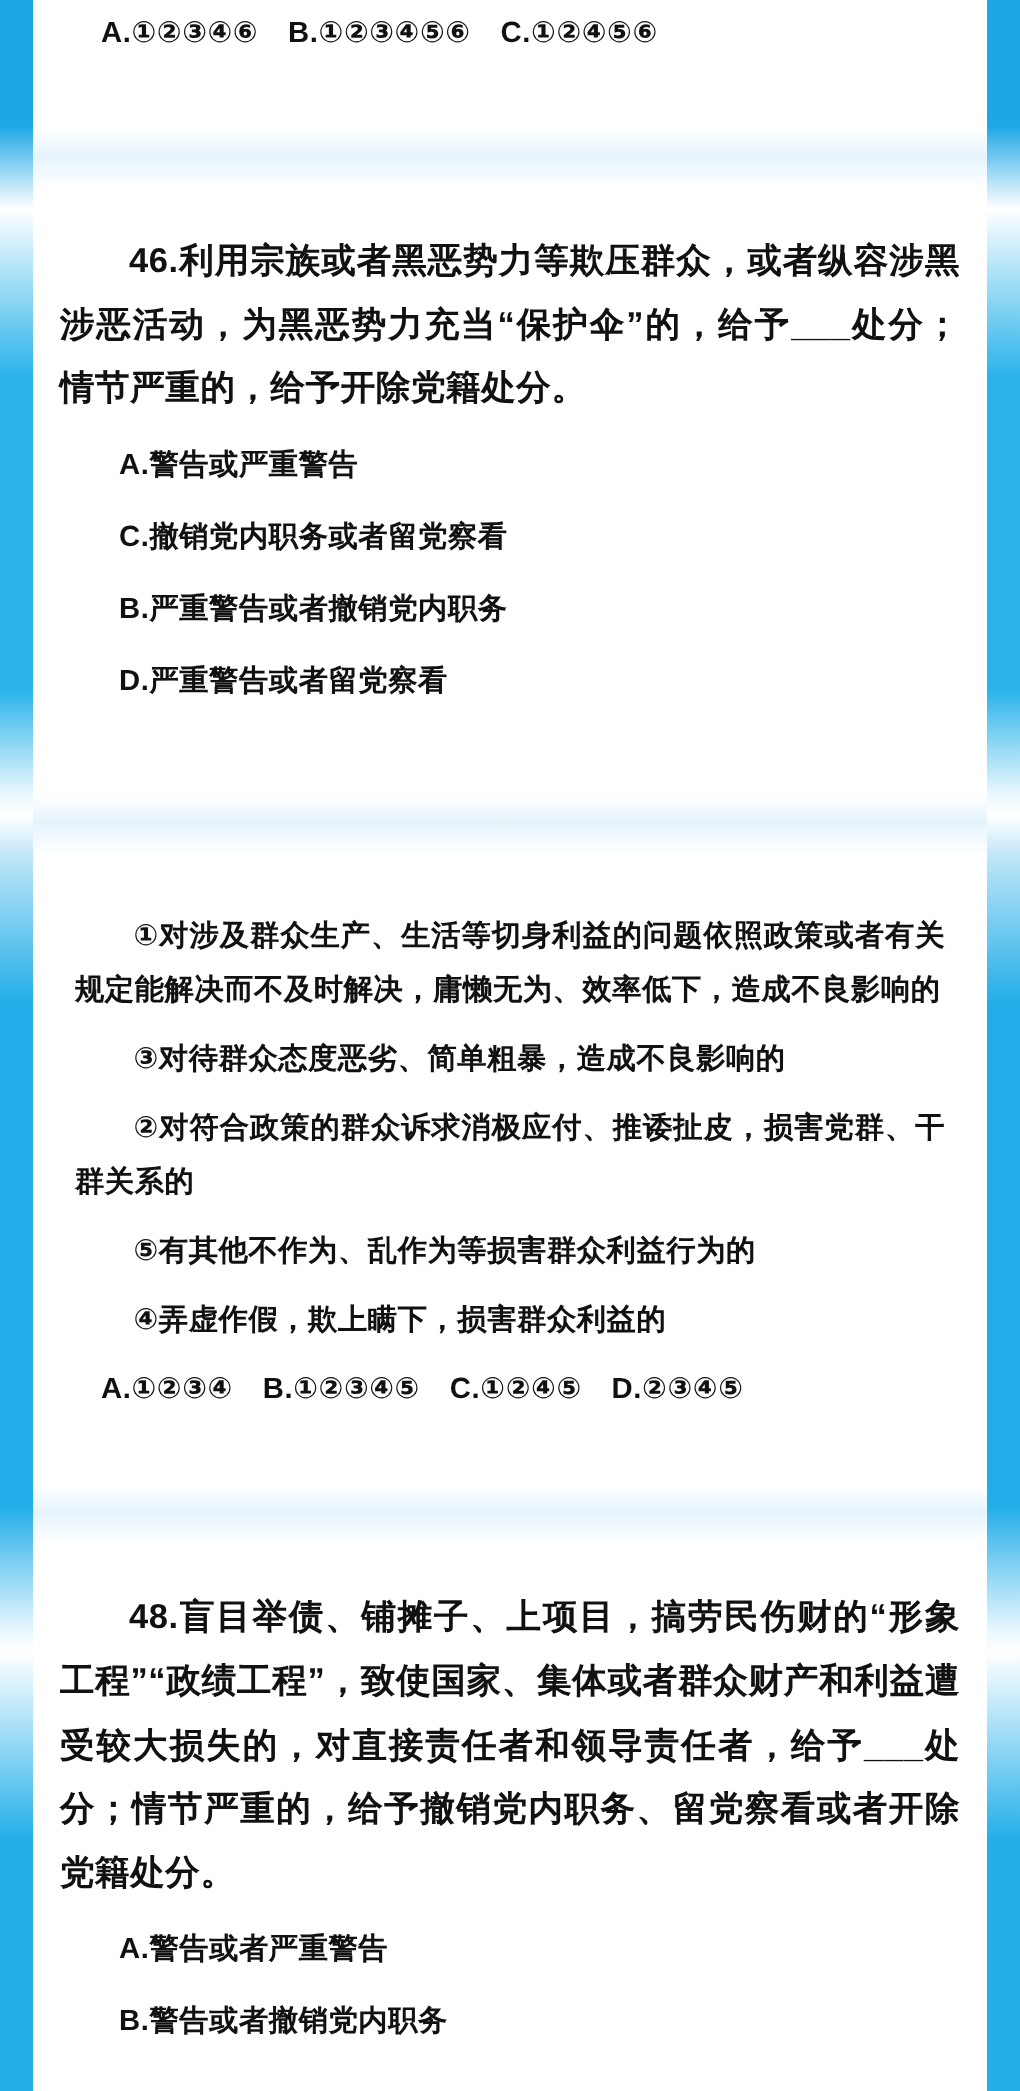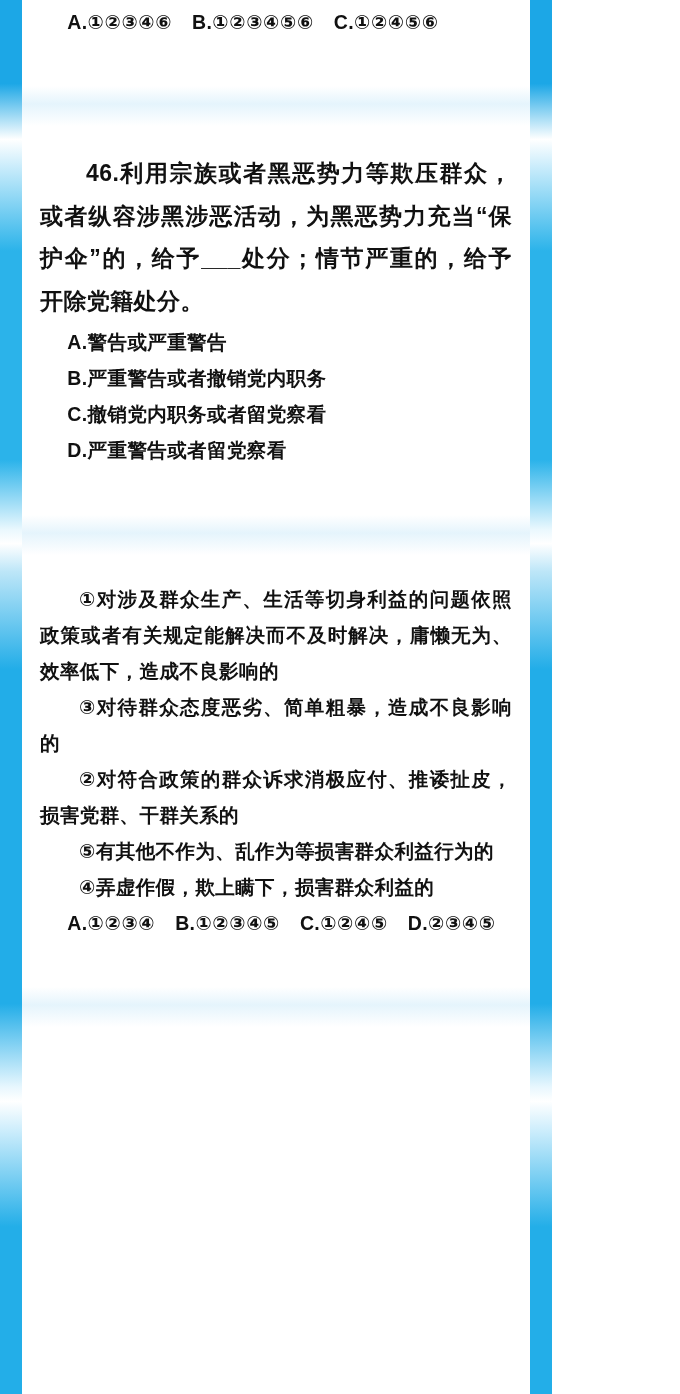--- a/index.html
+++ b/index.html
@@ -6,21 +6,21 @@
     margin: 0;
     padding: 0;
   }
   body {
     width: 680px;
     background: #ffffff;
     font-family: "Liberation Sans", "DejaVu Sans", sans-serif;
   }
   .page {
     position: relative;
-    width: 552px;
+    width: 680px;
     min-height: 1394px;
     background: #ffffff;
     overflow: hidden;
   }
   
   .rail {
     position: absolute;
     top: 0;
     bottom: 0;
     width: 22px;
@@ -71,41 +71,41 @@
     font-weight: 600;
   }
   .q-text.indent {
     text-indent: 2em;
   }
   .opt {
     color: #111111;
     font-size: 19.5px;
     line-height: 1.85;
     letter-spacing: 0.4px;
-    margin: 0;
+    margin: 12px;
     text-indent: 1.4em;
     font-weight: 600;
     white-space: nowrap;
   }
   .opt-row {
     color: #111111;
     font-size: 19.5px;
     line-height: 1.85;
     letter-spacing: 0.4px;
     margin: 0;
     text-indent: 1.4em;
     font-weight: 600;
     white-space: nowrap;
   }
   .sub {
     color: #111111;
     font-size: 19.5px;
     line-height: 1.85;
     letter-spacing: 0.4px;
-    margin: 0;
+    margin: 10px;
     text-indent: 2em;
     text-align: justify;
     font-weight: 600;
   }
   .top-pad { padding-top: 4px; }
   .gap-lg { height: 46px; }
   .gap-md { height: 26px; }
   .clip-bottom {
     max-height: 30px;
     overflow: hidden;
@@ -125,37 +125,42 @@
       <p class="opt-row">A.①②③④⑥　B.①②③④⑤⑥　C.①②④⑤⑥</p>
     </div>
 
     <div class="gap-lg"></div>
     <div class="sep"></div>
     <div class="gap-md"></div>
 
     <div class="block">
       <p class="q-text indent">46.利用宗族或者黑恶势力等欺压群众，或者纵容涉黑涉恶活动，为黑恶势力充当“保护伞”的，给予___处分；情节严重的，给予开除党籍处分。</p>
       <p class="opt">A.警告或严重警告</p>
+      <p class="opt">C.撤销党内职务或者留党察看</p>
       <p class="opt">B.严重警告或者撤销党内职务</p>
-      <p class="opt">C.撤销党内职务或者留党察看</p>
       <p class="opt">D.严重警告或者留党察看</p>
     </div>
 
     <div class="gap-lg"></div>
     <div class="sep"></div>
     <div class="gap-md"></div>
 
     <div class="block">
       <p class="sub">①对涉及群众生产、生活等切身利益的问题依照政策或者有关规定能解决而不及时解决，庸懒无为、效率低下，造成不良影响的</p>
       <p class="sub">③对待群众态度恶劣、简单粗暴，造成不良影响的</p>
       <p class="sub">②对符合政策的群众诉求消极应付、推诿扯皮，损害党群、干群关系的</p>
       <p class="sub">⑤有其他不作为、乱作为等损害群众利益行为的</p>
       <p class="sub">④弄虚作假，欺上瞒下，损害群众利益的</p>
       <p class="opt-row">A.①②③④　B.①②③④⑤　C.①②④⑤　D.②③④⑤</p>
     </div>
 
     <div class="gap-lg"></div>
     <div class="sep"></div>
     <div class="gap-md"></div>
 
+    <div class="block">
+      <p class="q-text indent">48.盲目举债、铺摊子、上项目，搞劳民伤财的“形象工程”“政绩工程”，致使国家、集体或者群众财产和利益遭受较大损失的，对直接责任者和领导责任者，给予___处分；情节严重的，给予撤销党内职务、留党察看或者开除党籍处分。</p>
+      <p class="opt">A.警告或者严重警告</p>
+      <p class="opt clip-bottom">B.警告或者撤销党内职务</p>
+    </div>
 
   </div>
 </div>
 
 </body></html>

